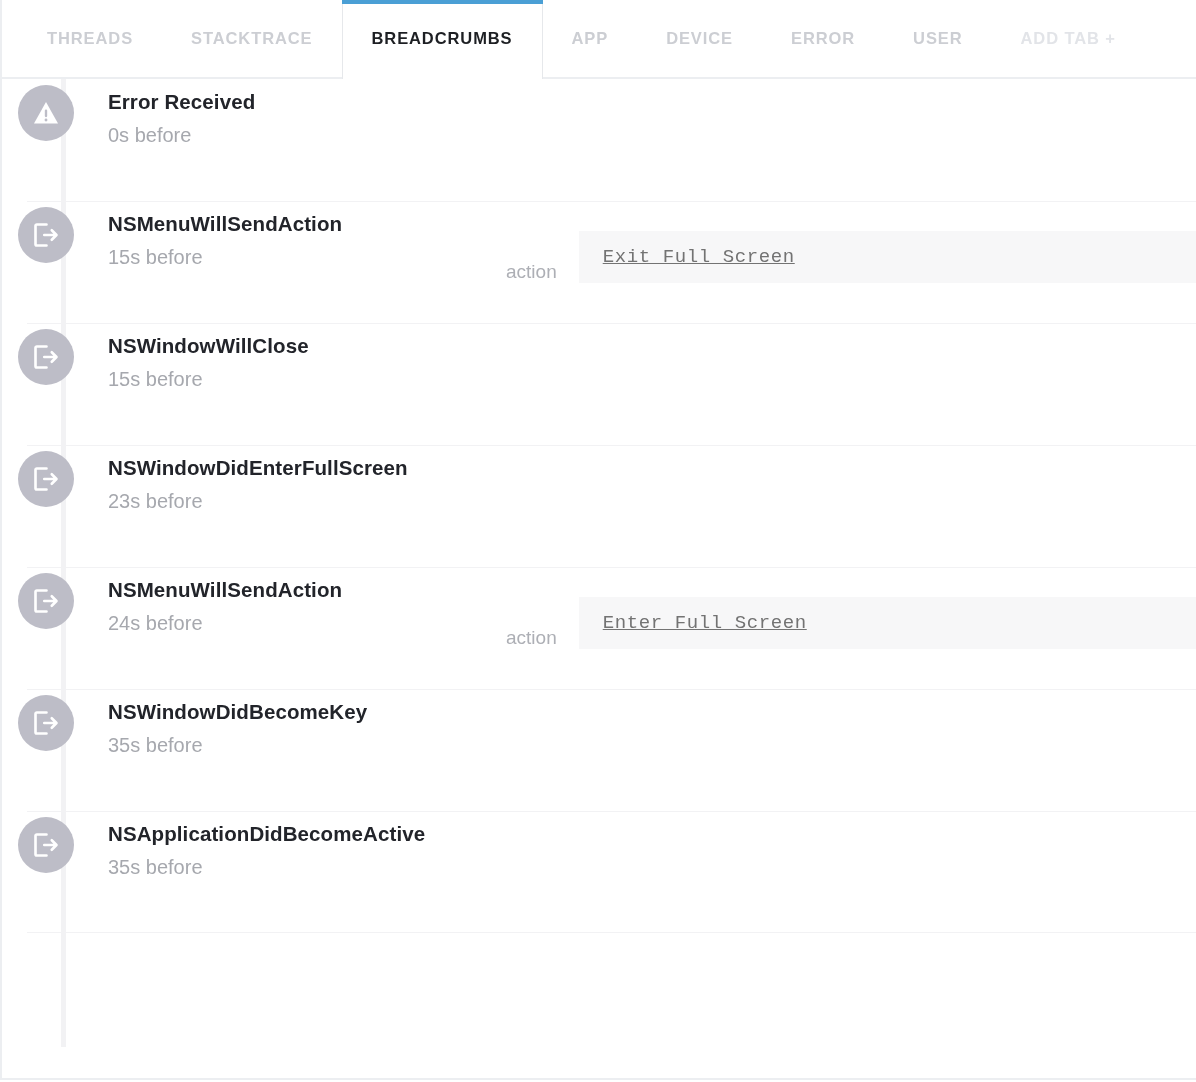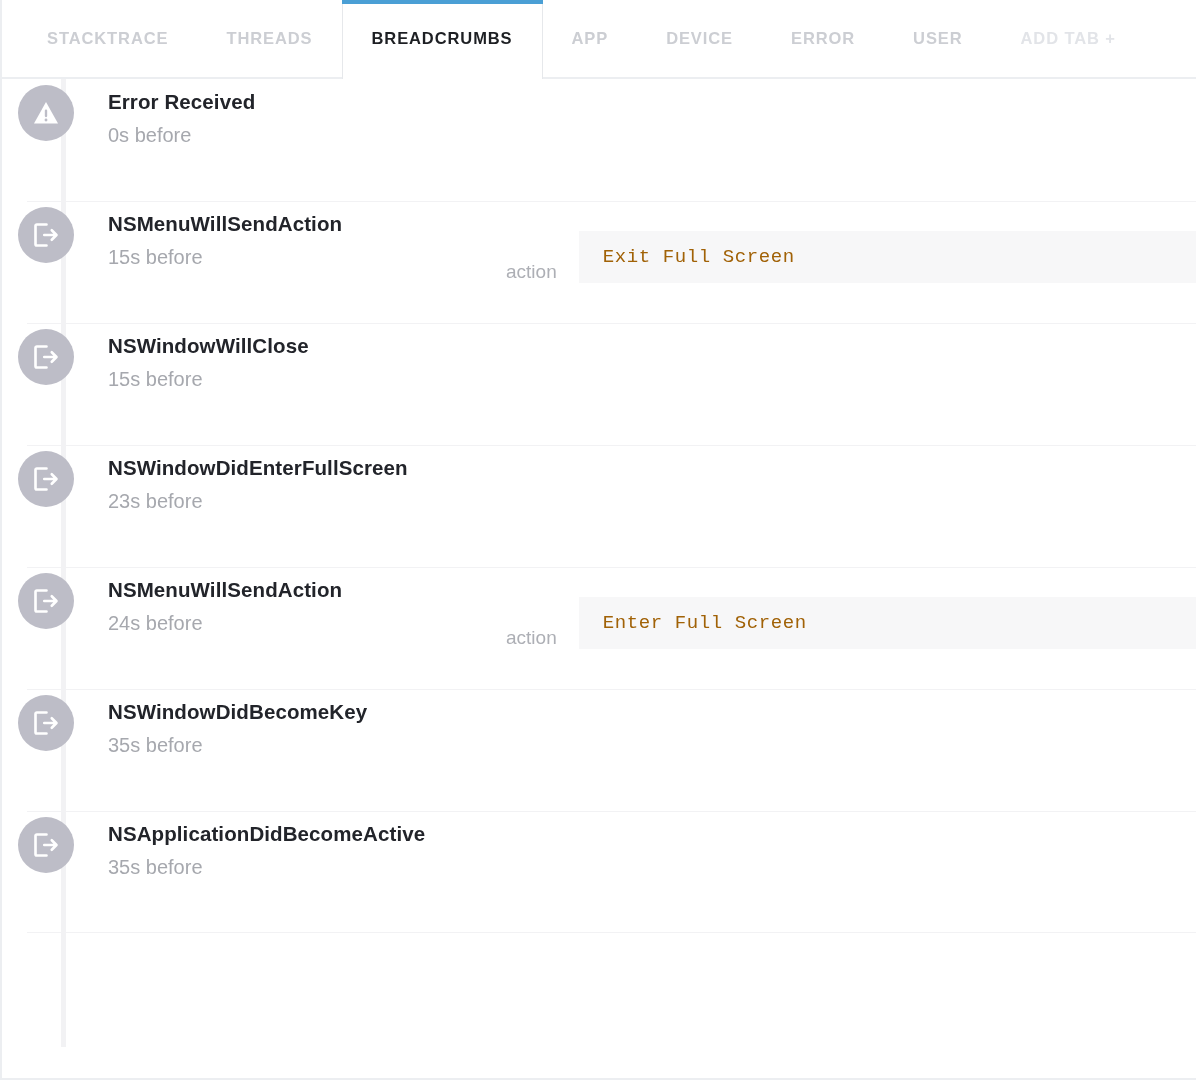--- a/index.html
+++ b/index.html
@@ -171,42 +171,43 @@
     color: #adafb5;
     font-weight: 400;
     white-space: nowrap;
     padding-top: 7px;
     padding-right: 22px;
   }
 
   .detail-val {
     flex: 1 1 auto;
     background: #f7f7f8;
-    color: #a16207;
+    color: #737373;
     font-family: "Liberation Mono", monospace;
     font-size: 19px;
     letter-spacing: 0.6px;
     padding: 15px 0 15px 24px;
     white-space: nowrap;
     min-width: 0;
+    text-decoration: underline;
   }
 
   .empty-detail { flex: 1 1 auto; }
 </style>
 </head>
 <body>
 
 <div class="page">
 
   <div class="tabbar">
       <button class="tab">
+        <span>THREADS</span>
+      </button>
+      <button class="tab">
         <span>STACKTRACE</span>
-      </button>
-      <button class="tab">
-        <span>THREADS</span>
       </button>
       <button class="tab active">
         <span>BREADCRUMBS</span>
       </button>
       <button class="tab">
         <span>APP</span>
       </button>
       <button class="tab">
         <span>DEVICE</span>
       </button>

